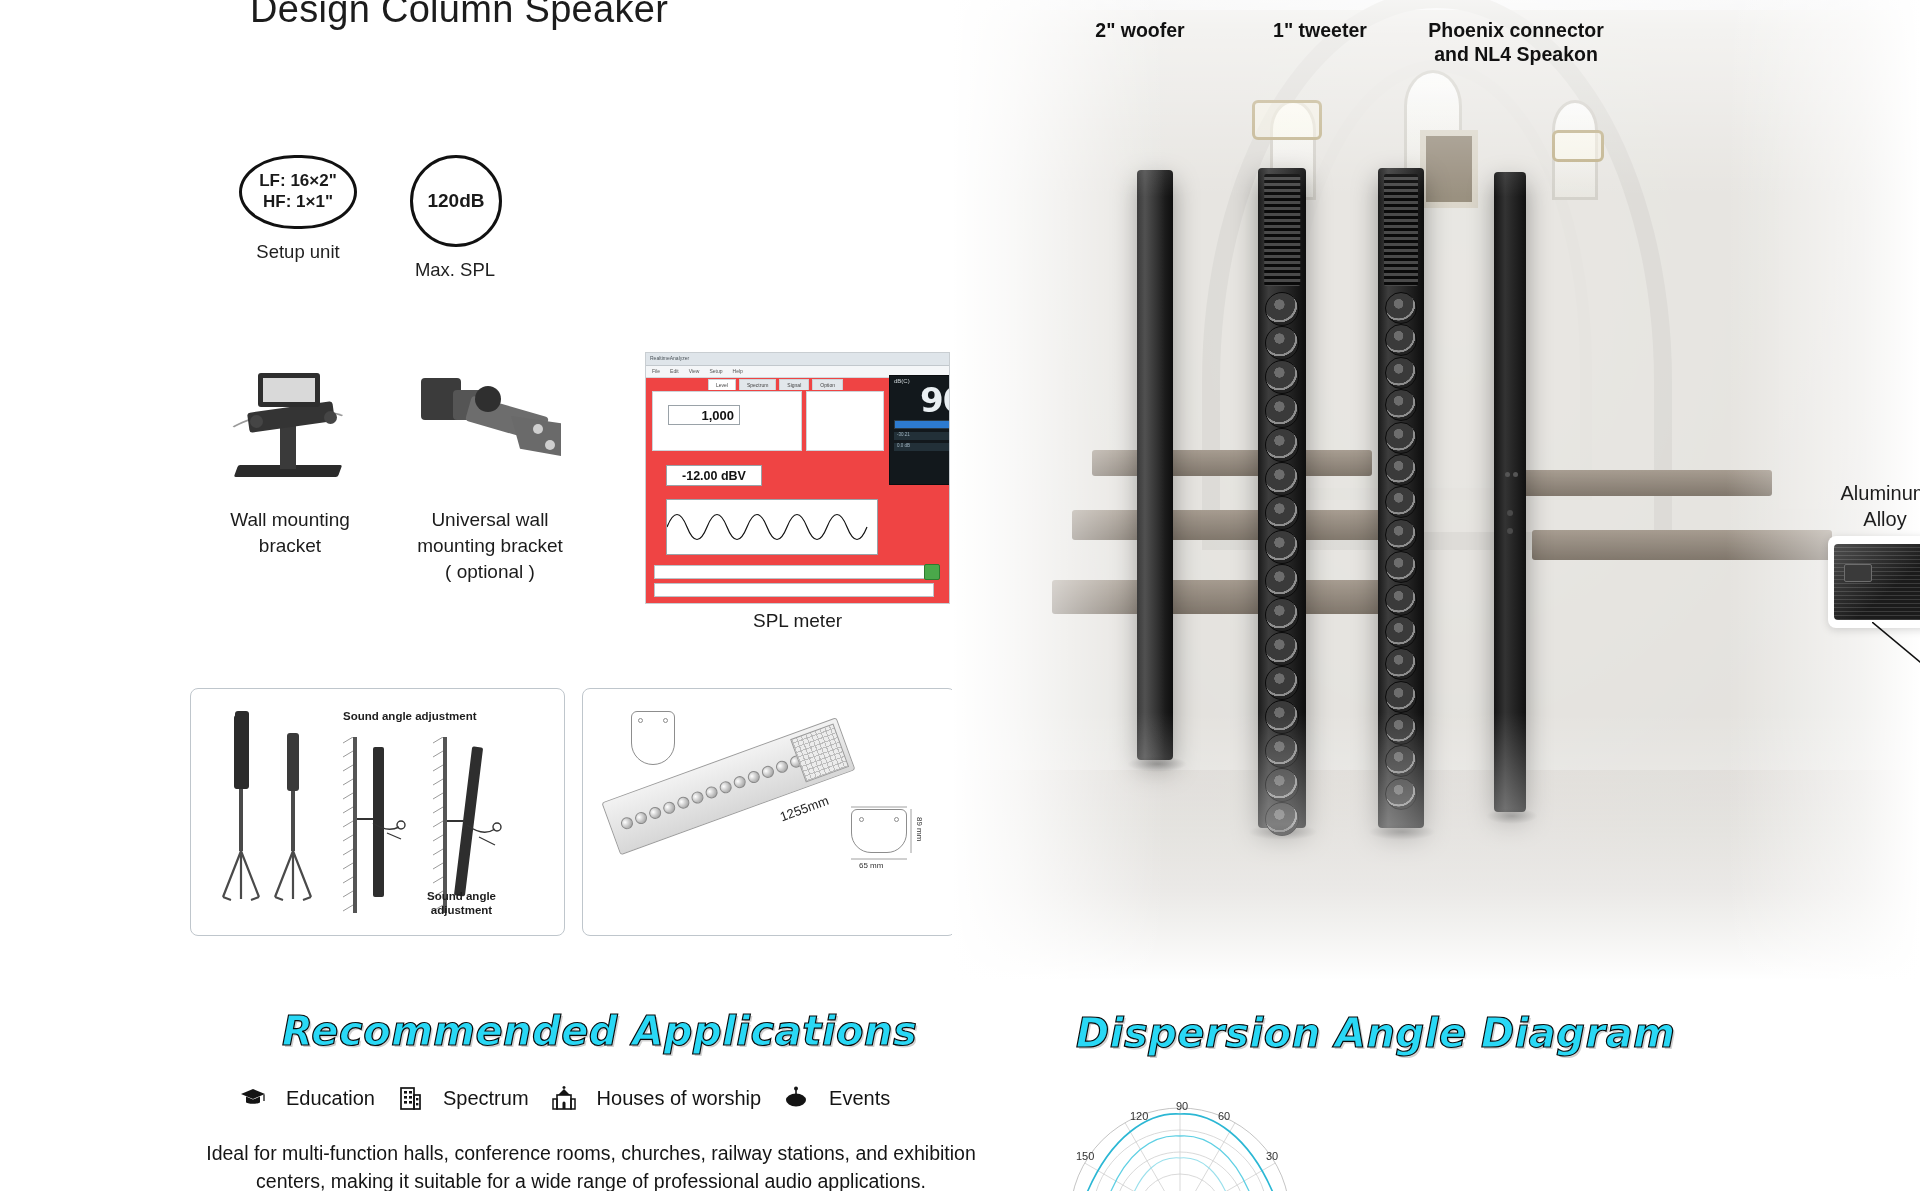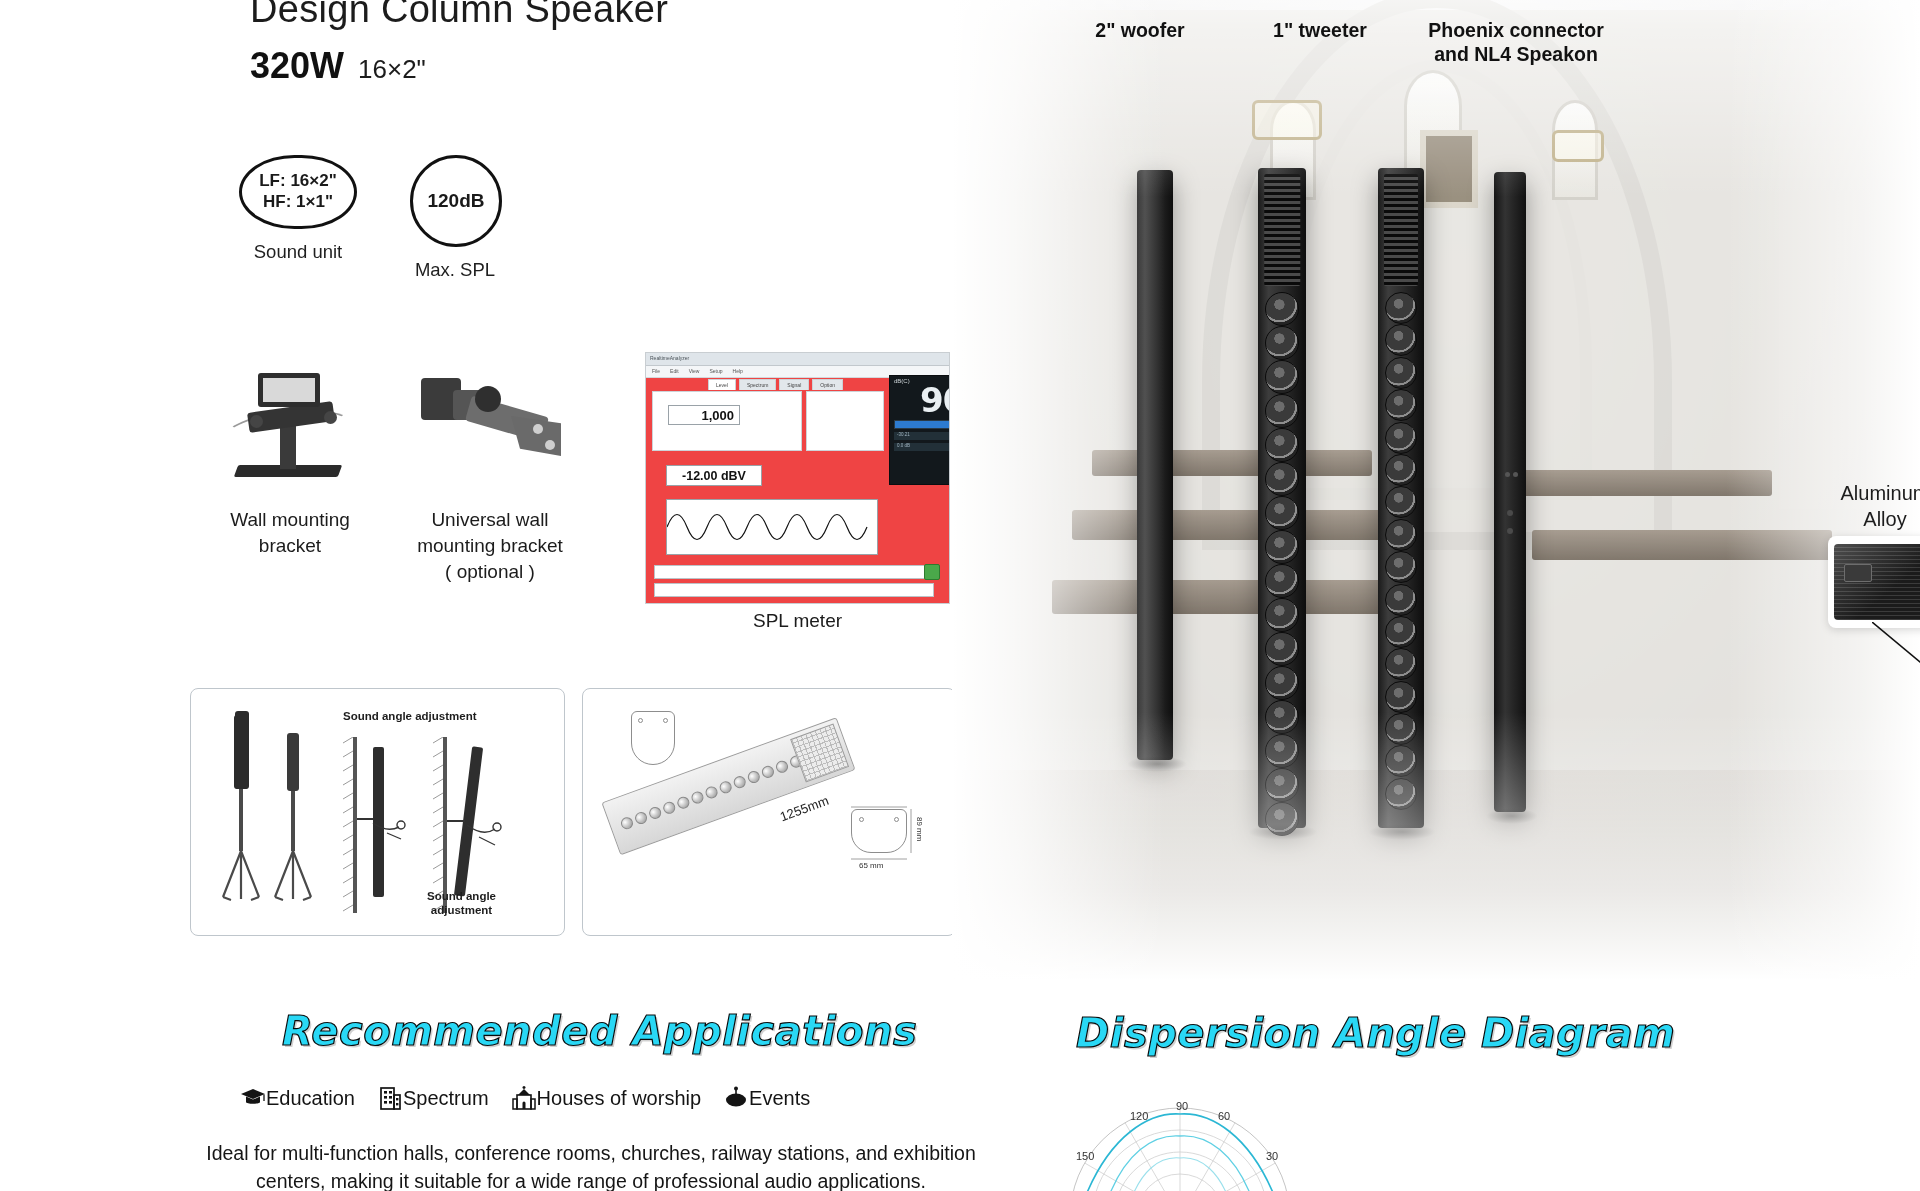--- a/index.html
+++ b/index.html
@@ -493,21 +493,21 @@
     font-family: "DejaVu Sans", sans-serif;
     text-shadow: 2px 2px 0 rgba(0,0,0,0.18);
   }
   .apps-hdr { left: 282px; top: 1008px; }
   .disp-hdr { left: 1076px; top: 1010px; }
 
   .apps-icons {
     position: absolute; left: 240px; top: 1085px;
     display: flex; align-items: center; gap: 22px;
   }
-  .app-item { display: flex; align-items: center; gap: 0; }
+  .app-item { display: flex; align-items: center; gap: 20px; }
   .app-label { font-size: 20px; color: #141414; white-space: nowrap; }
   .ico { width: 26px; height: 26px; position: relative; }
   .ico svg { display: block; }
 
   .apps-desc {
     position: absolute; left: 176px; top: 1140px;
     width: 830px;
     text-align: center;
     font-size: 19.5px;
     line-height: 1.42;
@@ -522,33 +522,29 @@
 </style>
 </head>
 <body>
 
 <div id="page">
 
   <div class="left-col">
 
     <div class="title-block">
       <div class="title-main">Design Column Speaker</div>
-      <div class="title-sub">
-        <span class="title-watt">320W</span>
-        <span class="title-size">16×2"</span>
-      </div>
     </div>
 
     <div class="spec-row">
       <div class="spec-item i0">
         <div class="spec-circle">
           <span class="spec-line">LF: 16×2"</span>
           <span class="spec-line">HF: 1×1"</span>
         </div>
-        <div class="spec-caption">Sound unit</div>
+        <div class="spec-caption">Setup unit</div>
       </div>
       <div class="spec-item i2">
         <div class="spec-circle round">
           <span class="spec-line big">120dB</span>
         </div>
         <div class="spec-caption">Max. SPL</div>
       </div>
     </div>
 
     <div class="acc-row">

